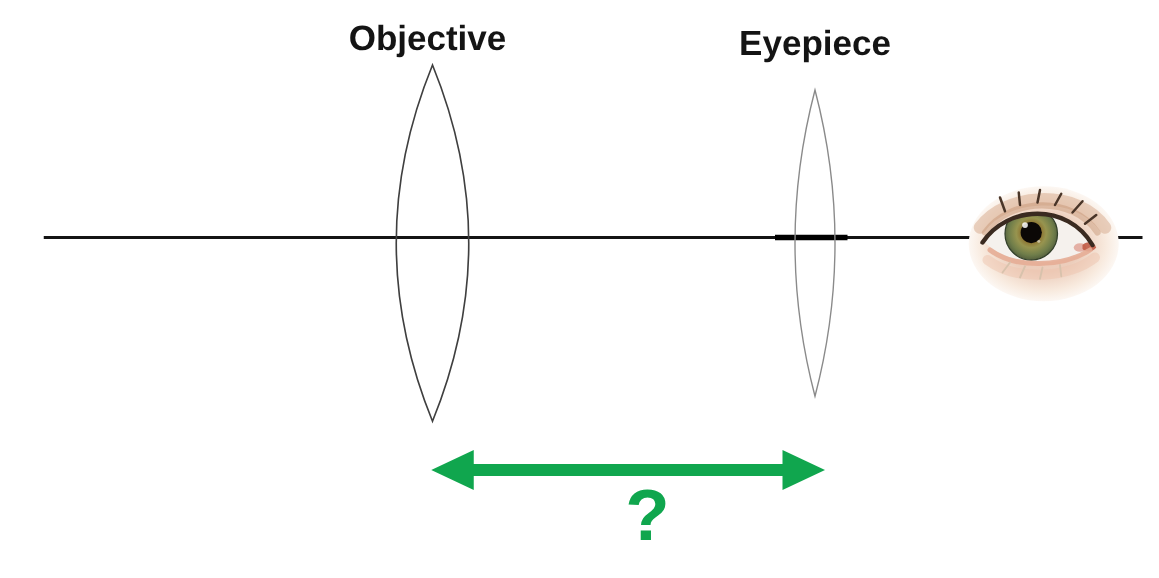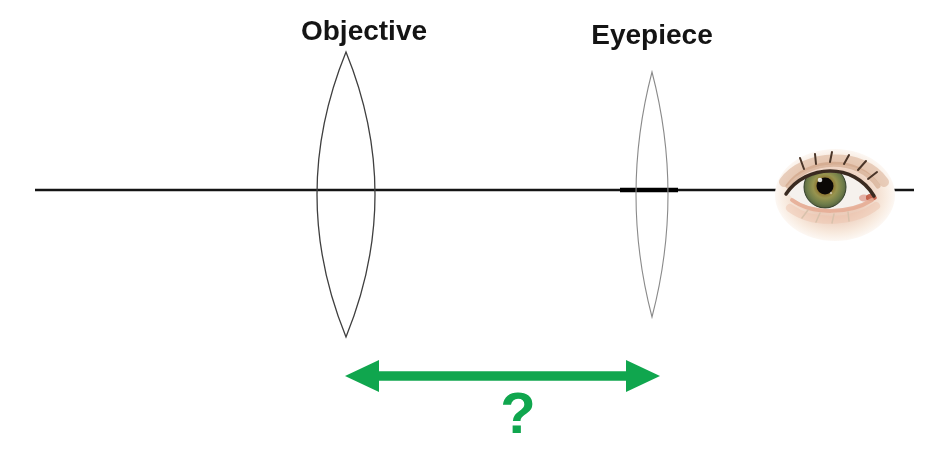--- a/index.html
+++ b/index.html
@@ -24,21 +24,21 @@
   .lens-label {
     position: absolute;
     transform: translateX(-50%);
     font-weight: bold;
     font-size: 28px;
     color: #141414;
     letter-spacing: 0px;
     white-space: nowrap;
     line-height: 1;
   }
-  .objective-label { left: 364px; top: 17px; }
+  .objective-label { left: 342px; top: 17px; }
   .eyepiece-label  { left: 652px; top: 21px; }
   .question-mark {
     position: absolute;
     left: 518px;
     top: 384px;
     transform: translateX(-50%);
     font-weight: bold;
     font-size: 58px;
     line-height: 1;
     color: #10a64e;

